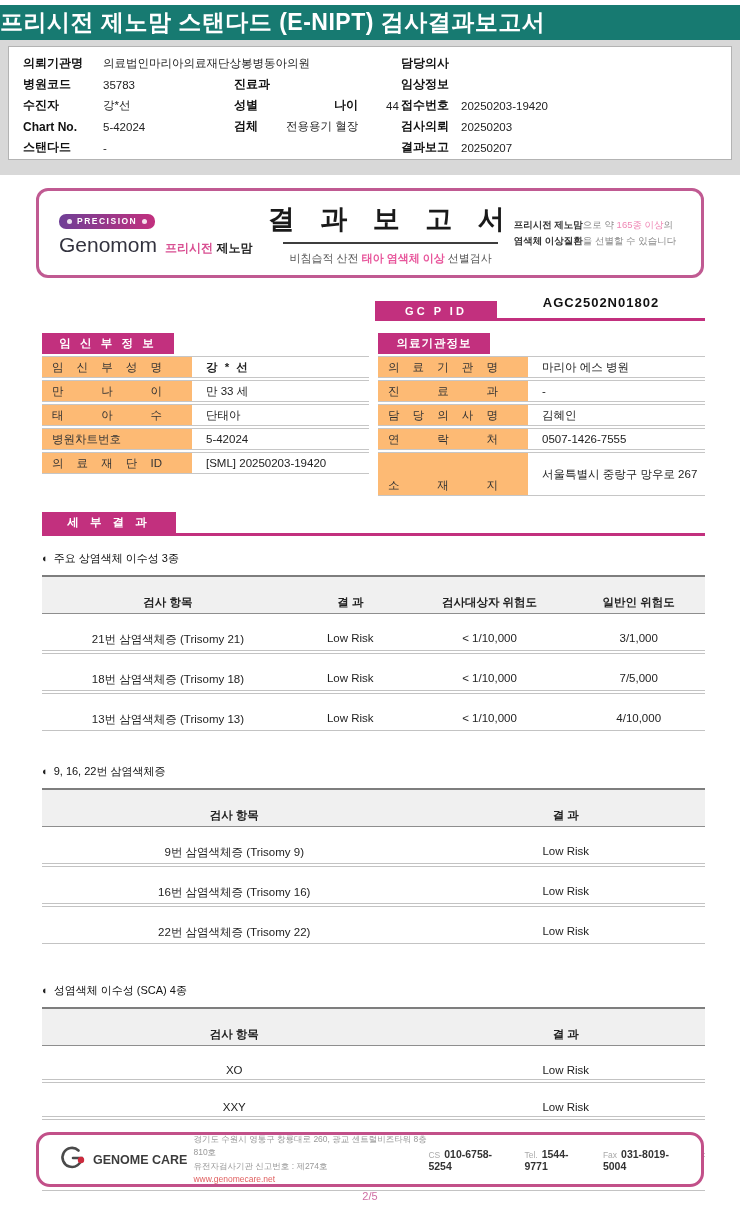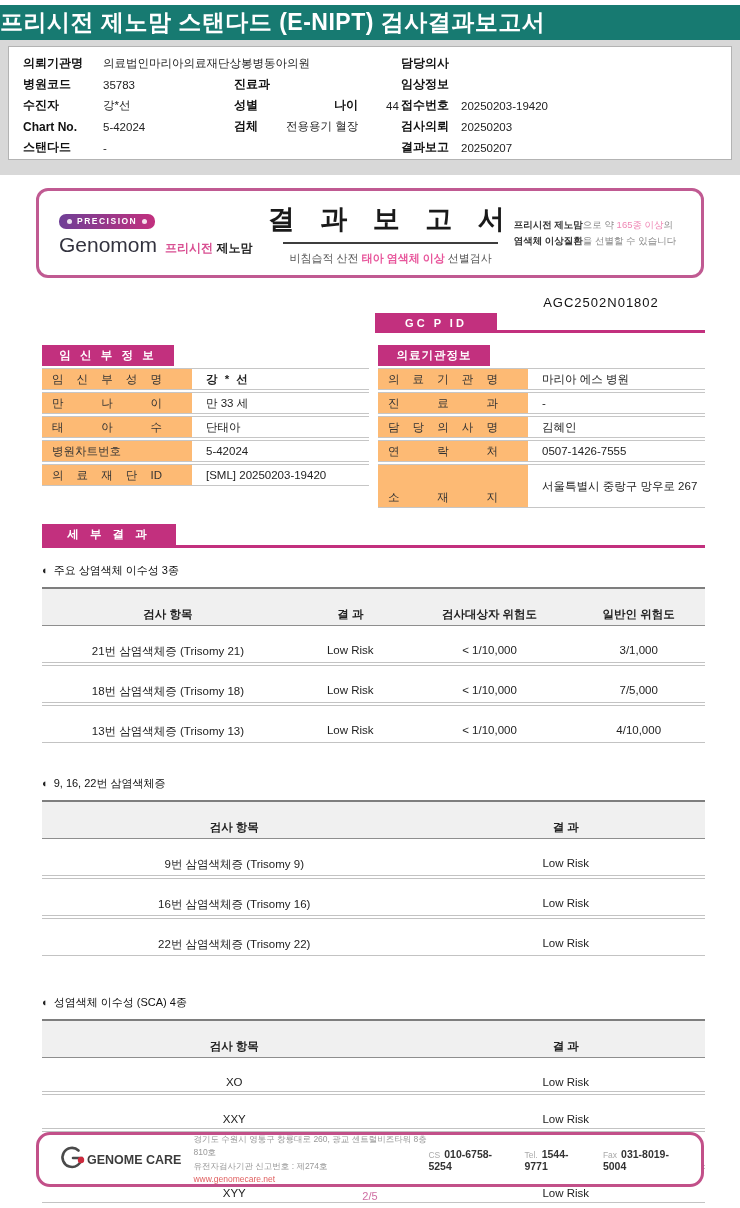--- a/index.html
+++ b/index.html
@@ -43,22 +43,22 @@
   .rsub{font-size:11px;color:#555;white-space:nowrap}
   .rsub .hl{color:#e8579c;font-weight:bold}
   .hero-right{width:170px;font-size:9.5px;color:#8a8a8a;line-height:1.65}
   .hero-right b{color:#333}
   .hero-right .hl{color:#ef86b4}
 
   
   .gcrow{margin:15px 35px 0 375px;display:flex;align-items:flex-end}
   .gclabel{width:122px;background:#c2307e;color:#fff;font-weight:bold;font-size:11px;
            letter-spacing:3px;text-align:center;padding:4px 0}
-  .gcval{flex:1;text-align:center;font-weight:normal;font-size:13px;letter-spacing:1px;
-         border-bottom:3px solid #c2307e;padding:2px 0 20px;color:#111}
+  .gcval{flex:1;text-align:center;font-weight:bold;font-size:13px;letter-spacing:1px;
+         border-bottom:3px solid #c2307e;padding:2px 0 8px;color:#111}
 
   
   .inforow{display:flex;gap:9px;margin:12px 35px 0 42px}
   .itable{flex:1}
   .ititle{background:#c2307e;color:#fff;font-weight:bold;font-size:11.5px;text-align:center;
           padding:3px 0;width:132px;letter-spacing:3px}
   .itable.right .ititle{width:112px;letter-spacing:1px}
   .irow{display:flex;border-top:1px solid #c6c6c6;border-bottom:1px solid #c6c6c6;margin-top:2px;min-height:20px}
   .lcell{width:150px;background:#fdba74;padding:2px 10px;box-sizing:border-box;display:flex;align-items:flex-end}
   .ilabel{width:110px;font-size:11.5px;color:#333;text-align:justify;text-align-last:justify}
@@ -78,21 +78,21 @@
   .hrow{display:flex;background:#f0f0f0;border-top:2px solid #7e7e7e;border-bottom:1px solid #8e8e8e;font-weight:bold}
   .drow{display:flex;border-bottom:1px solid #c3c3c3;border-top:1px solid #c3c3c3;margin-top:2px}
   .hrow + .drow{border-top:none;margin-top:0}
   .cell{padding:18px 0 3px;text-align:center;font-size:11.5px;color:#222}
   .t4 .c0{width:38%}.t4 .c1{width:17%}.t4 .c2{width:25%}.t4 .c3{width:20%}
   .t2 .c0{width:58%}.t2 .c1{width:42%}
 
   
   .footer{position:absolute;left:36px;right:36px;bottom:21px;height:55px;border:3px solid #c25089;
           border-radius:14px;display:flex;align-items:center;padding:0 18px;box-sizing:border-box;background:#fff}
-  .flogo{display:flex;align-items:center;width:150px}
+  .flogo{display:flex;align-items:center;gap:6px;width:150px}
   .fbrand{font-weight:800;font-size:12.5px;color:#3c3c3c}
   .faddr{font-size:8.5px;color:#999;line-height:1.55}
   .fsite{color:#e06060}
   .fcontacts{margin-left:auto;display:flex;gap:18px;align-items:baseline;font-size:8.5px;color:#aaa}
   .fnum{font-weight:bold;font-size:10.5px;color:#333;margin-left:4px}
   .pagenum{position:absolute;bottom:6px;left:0;right:0;text-align:center;color:#cf6fa3;font-size:11px}
 </style>
 </head>
 <body>
 

